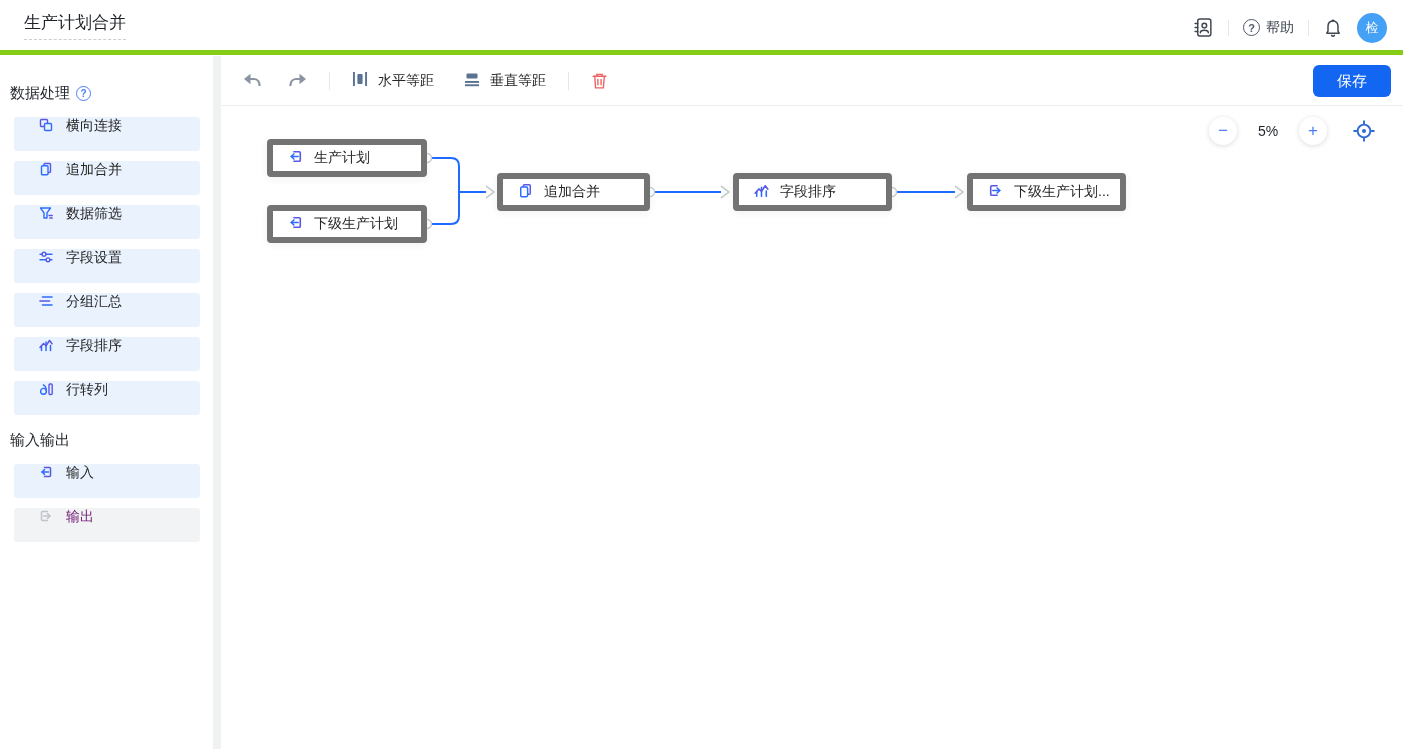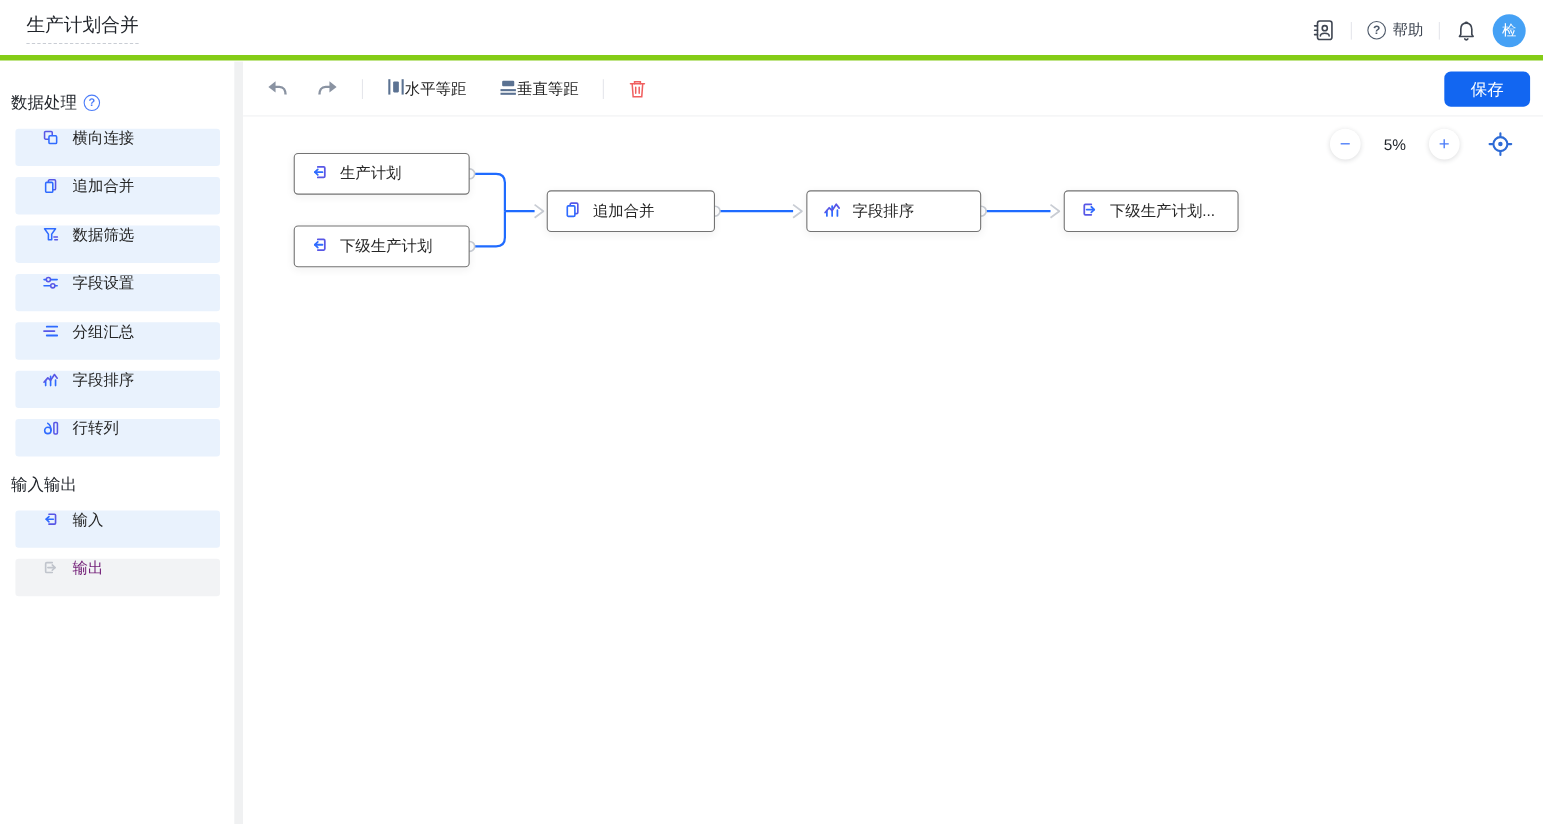--- a/index.html
+++ b/index.html
@@ -34,29 +34,29 @@
   .side-item { height:34px; border-radius:3px; background:#e9f2fd; margin-bottom:10px;
     display:flex; align-items:flex-start; padding-left:24px; gap:12px; font-size:14px; color:#262626; cursor:pointer; }
   .side-item.disabled { background:#f2f3f5; color:#701a75; cursor:default; }
   .io-title { font-size:15px; color:#1f2329; margin:16px 0 14px -4px; }
 
   
   .toolbar { position:relative; height:50px; border-bottom:1px solid #ebedf0;
     display:flex; align-items:center; padding-left:22px; background:#fff; }
   .tb-icon { display:flex; align-items:center; justify-content:center; cursor:pointer; }
   .tb-sep { width:1px; height:18px; background:#e5e6eb; margin:0 22px; }
-  .tb-txtbtn { display:flex; align-items:center; gap:0; font-size:14px; color:#262626; cursor:pointer; }
+  .tb-txtbtn { display:flex; align-items:center; gap:10px; font-size:14px; color:#262626; cursor:pointer; }
   .save-btn { position:absolute; right:12px; top:9px; width:78px; height:32px;
     background:#1266f1; color:#fff; font-size:15px; border:none; border-radius:6px;
     display:flex; align-items:center; justify-content:center; cursor:pointer; }
 
   
   .canvas { position:relative; flex:1; background:#fff; overflow:hidden; }
   .edges { position:absolute; left:0; top:0; pointer-events:none; }
-  .node { position:absolute; height:38px; background:#fff; border:1px solid #737373;
+  .node { position:absolute; height:38px; background:#fff; border:6px solid #737373;
     border-radius:4px; box-shadow:0 2px 8px rgba(31,35,41,.06);
     display:flex; align-items:center; padding-left:14px; gap:10px;
     font-size:14px; color:#262626; cursor:pointer; }
 
   .zoom-ctrl { position:absolute; top:11px; right:27px; display:flex; align-items:center; }
   .zoom-circle { width:28px; height:28px; border-radius:50%; background:#fff;
     box-shadow:0 1px 5px rgba(31,35,41,.16); color:#4b7cf9; font-size:17px;
     display:flex; align-items:center; justify-content:center; cursor:pointer; }
   .zoom-pct { width:62px; text-align:center; font-size:14px; color:#1f2329; }
   .locate { margin-left:25px; cursor:pointer; display:flex; align-items:center; }

